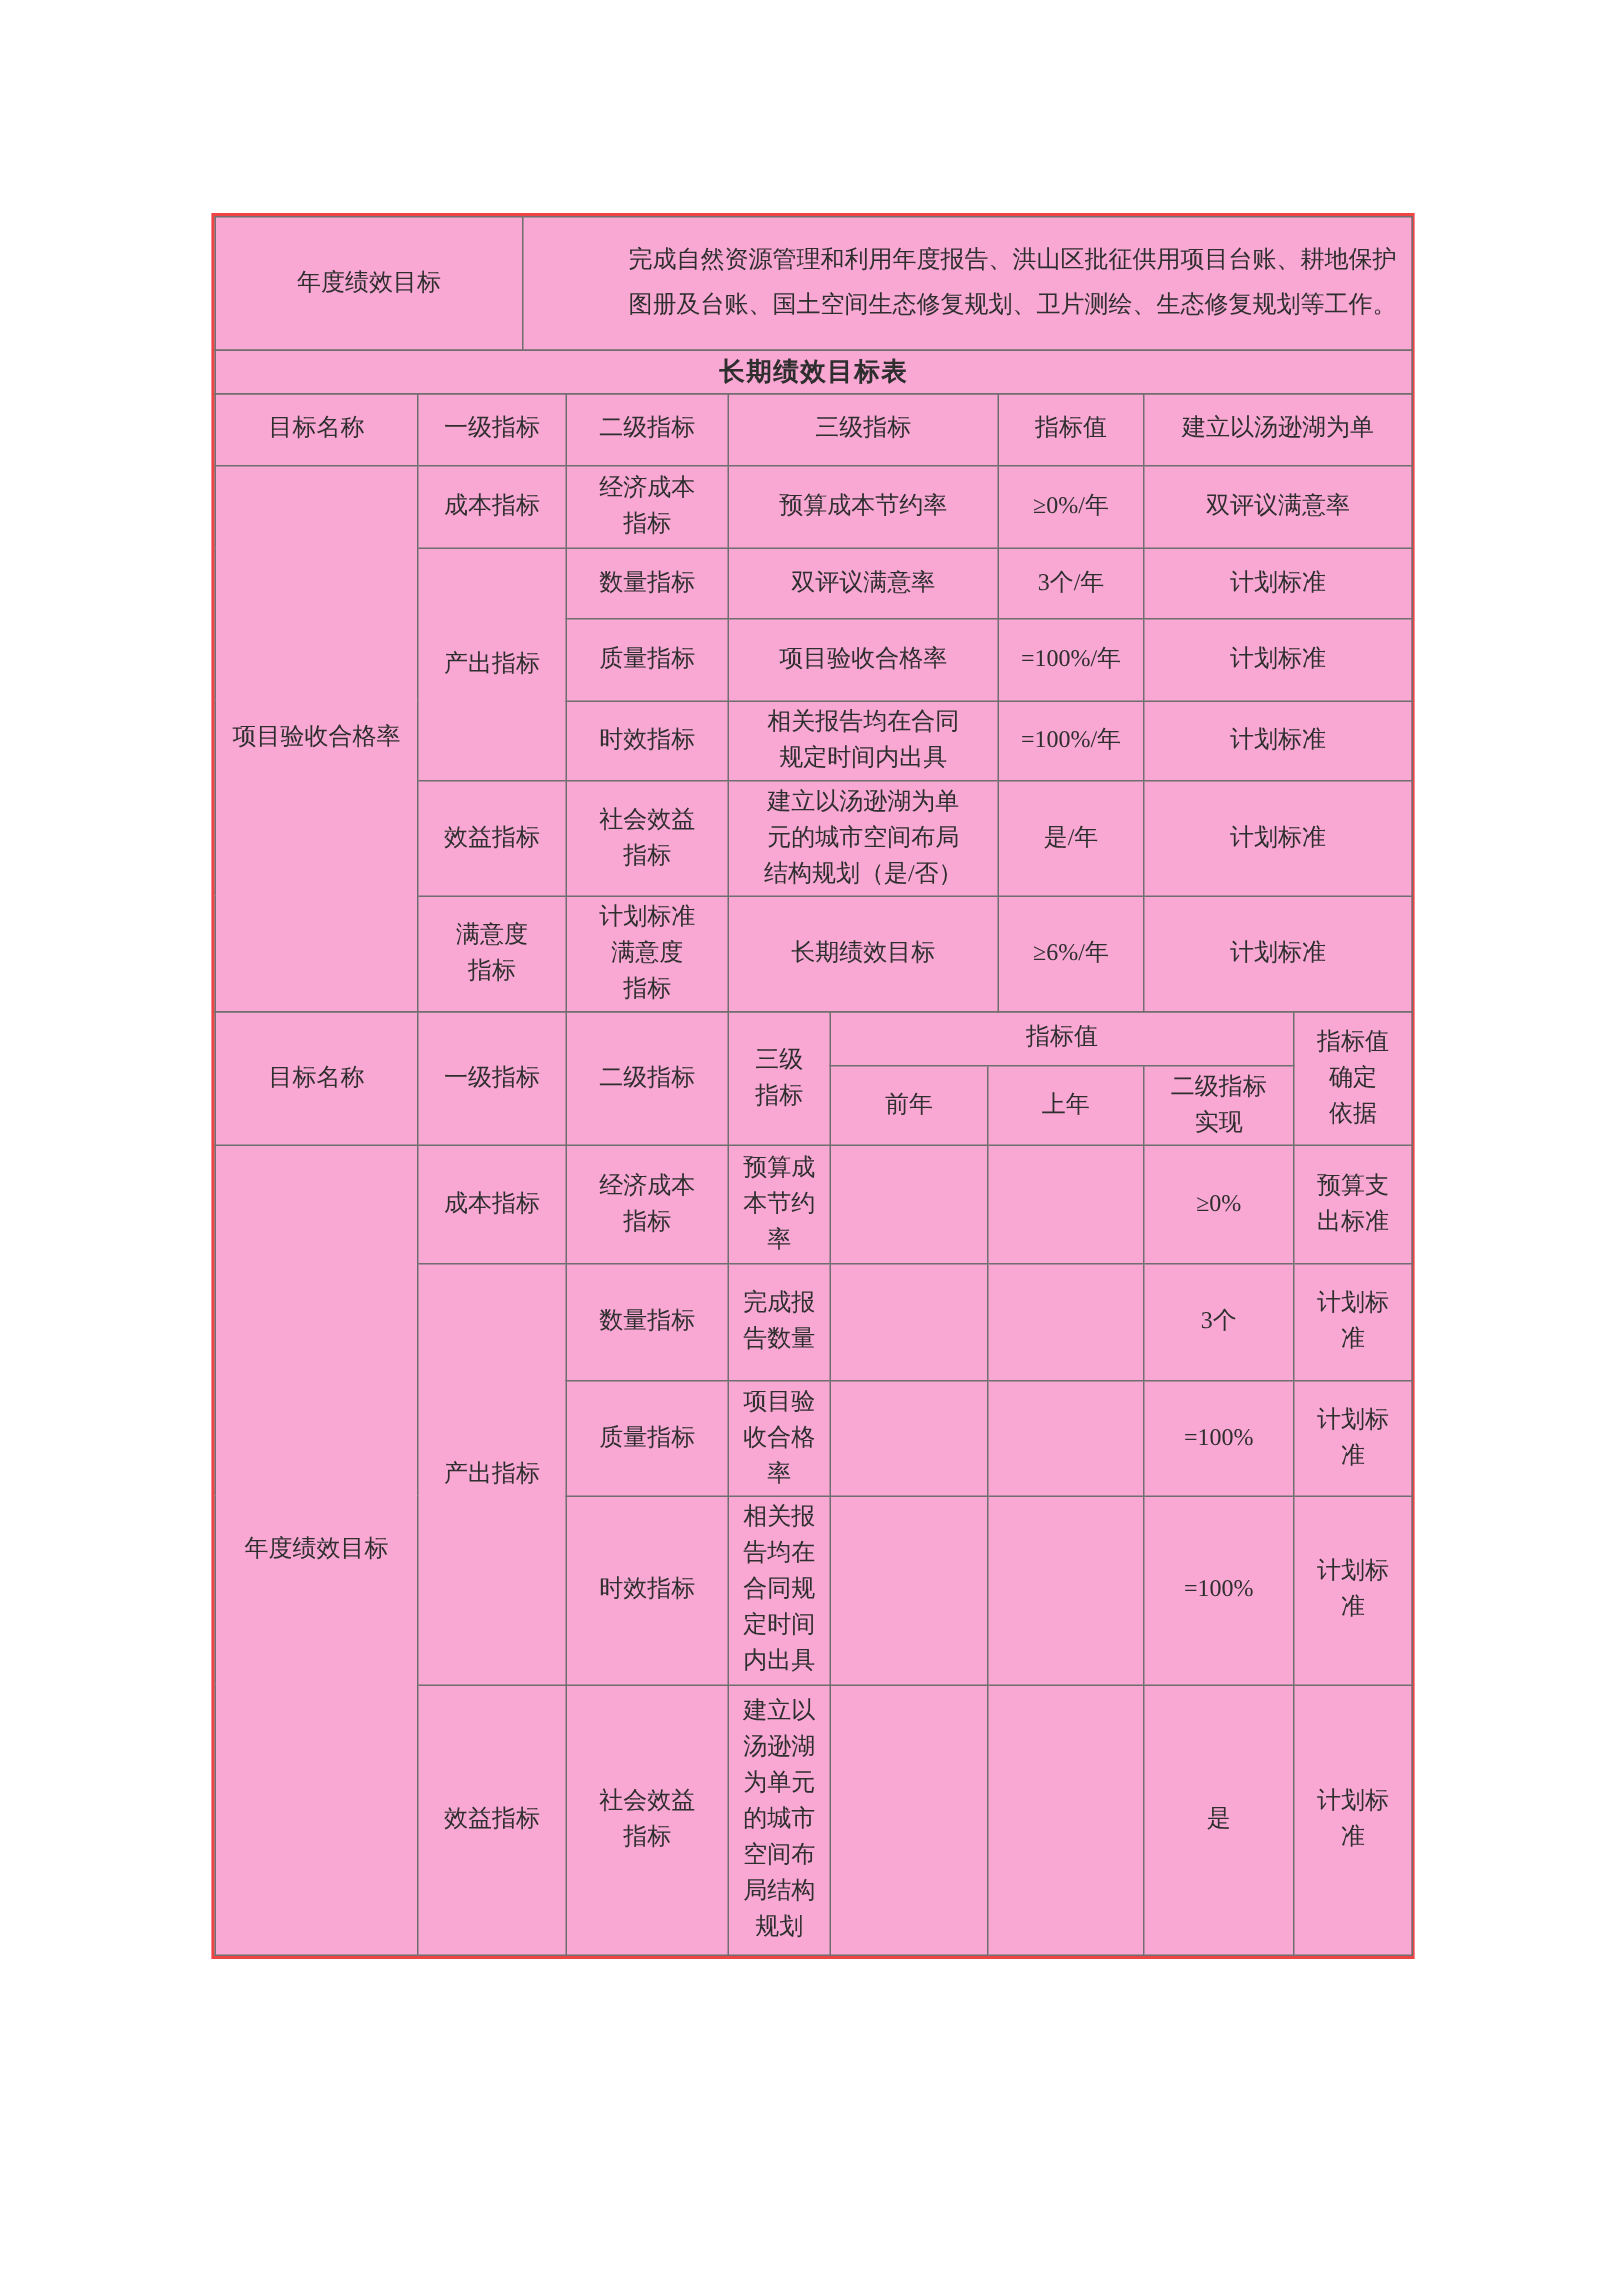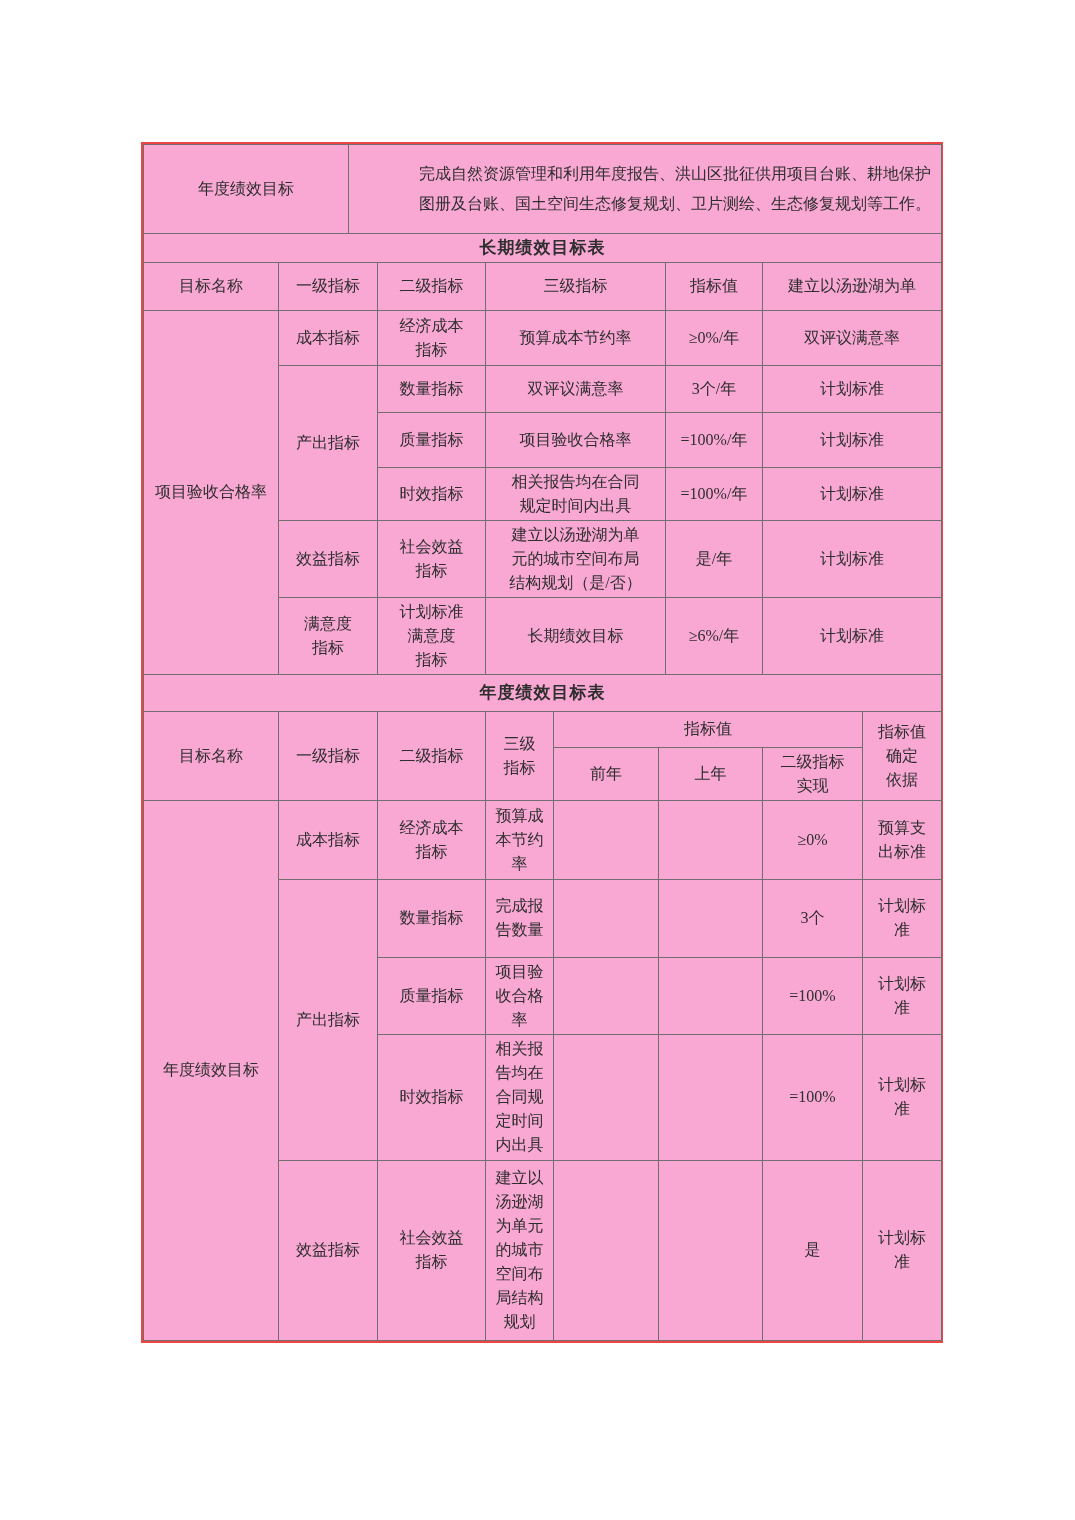--- a/index.html
+++ b/index.html
@@ -136,30 +136,20 @@
         <td>计划标准
 满意度
 指标</td>
         <td>长期绩效目标</td>
         <td>≥6%/年</td>
         <td>计划标准</td>
       </tr>
     </tbody>
       </table>
 
-    <table class="t">
-      <colgroup>
-          <col style="width:798px">
-        </colgroup>
-      <tbody>
-          <tr style="height:37px">
-        <td class="bar-cell">年度绩效目标表</td>
-      </tr>
-    </tbody>
-      </table>
 
     <table class="t">
       <colgroup>
         <col style="width:135px">
           <col style="width:99px">
           <col style="width:108px">
           <col style="width:68px">
         <col style="width:105px">
           <col style="width:104px">
           <col style="width:100px">

